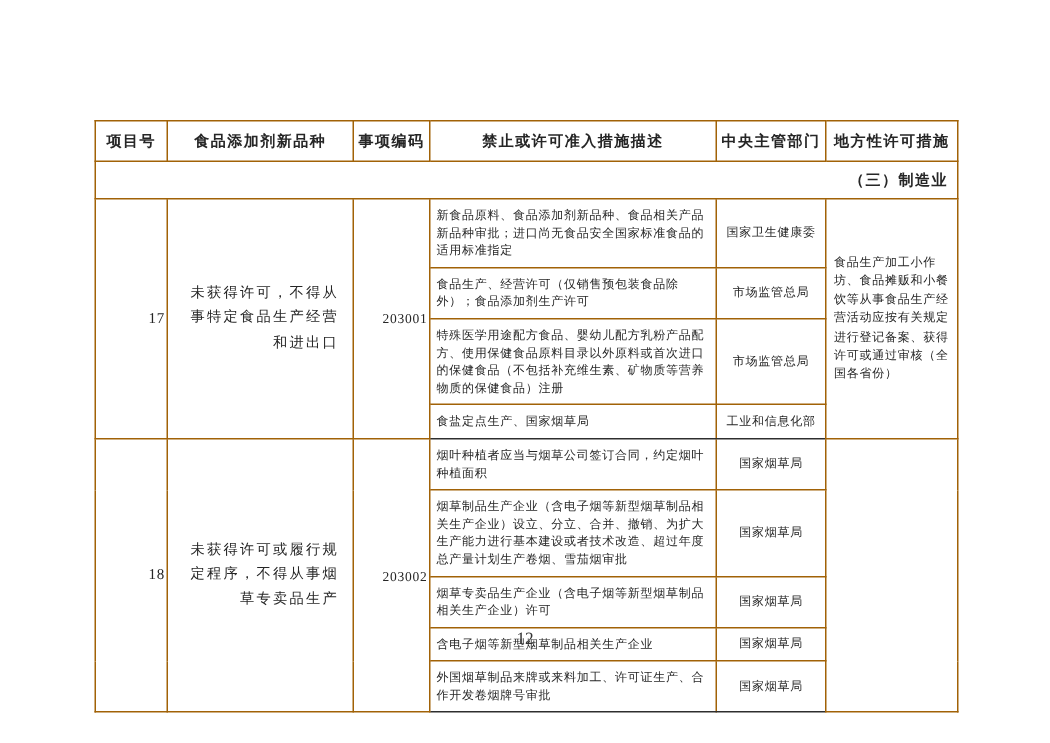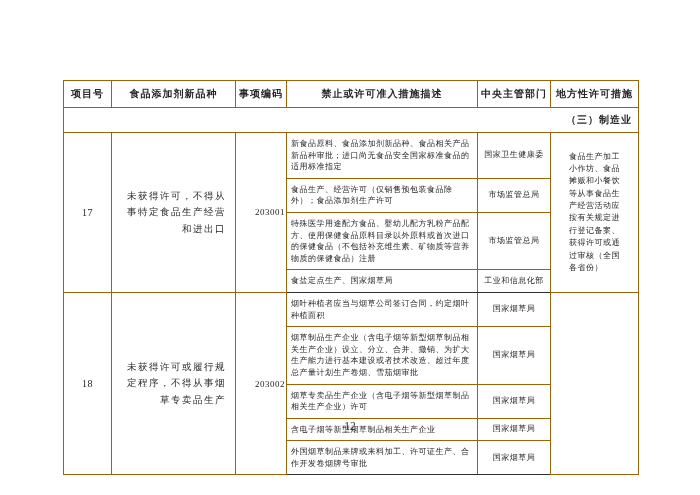--- a/index.html
+++ b/index.html
@@ -44,21 +44,21 @@
   td.section {
     font-size: 10px;
     font-weight: bold;
     text-align: right;
     padding: 5px 6px;
     letter-spacing: 1px;
     height: 13px;
   }
   td.c-id {
     font-size: 10px;
-    text-align: center;
+    text-align: right;
     letter-spacing: 0.5px;
   }
   td.c-item {
     font-size: 9.5px;
     text-align: right;
     padding: 6px 9px;
     line-height: 1.75;
     letter-spacing: 1.5px;
   }
   td.c-code {
@@ -85,21 +85,21 @@
     border-top: none;
     border-bottom: none;
     vertical-align: middle;
   }
   tr.m-last td.m-desc, tr.m-last td.m-auth {
     border-bottom: 1px solid #2e2e2e;
   }
   td.c-local {
     font-size: 8px;
     text-align: left;
-    padding: 5px 18px;
+    padding: 5px 5px;
     line-height: 1.55;
     letter-spacing: 0.5px;
     vertical-align: middle;
   }
   .page-number {
     position: absolute;
     top: 420px;
     left: 0;
     width: 100%;
     text-align: center;

